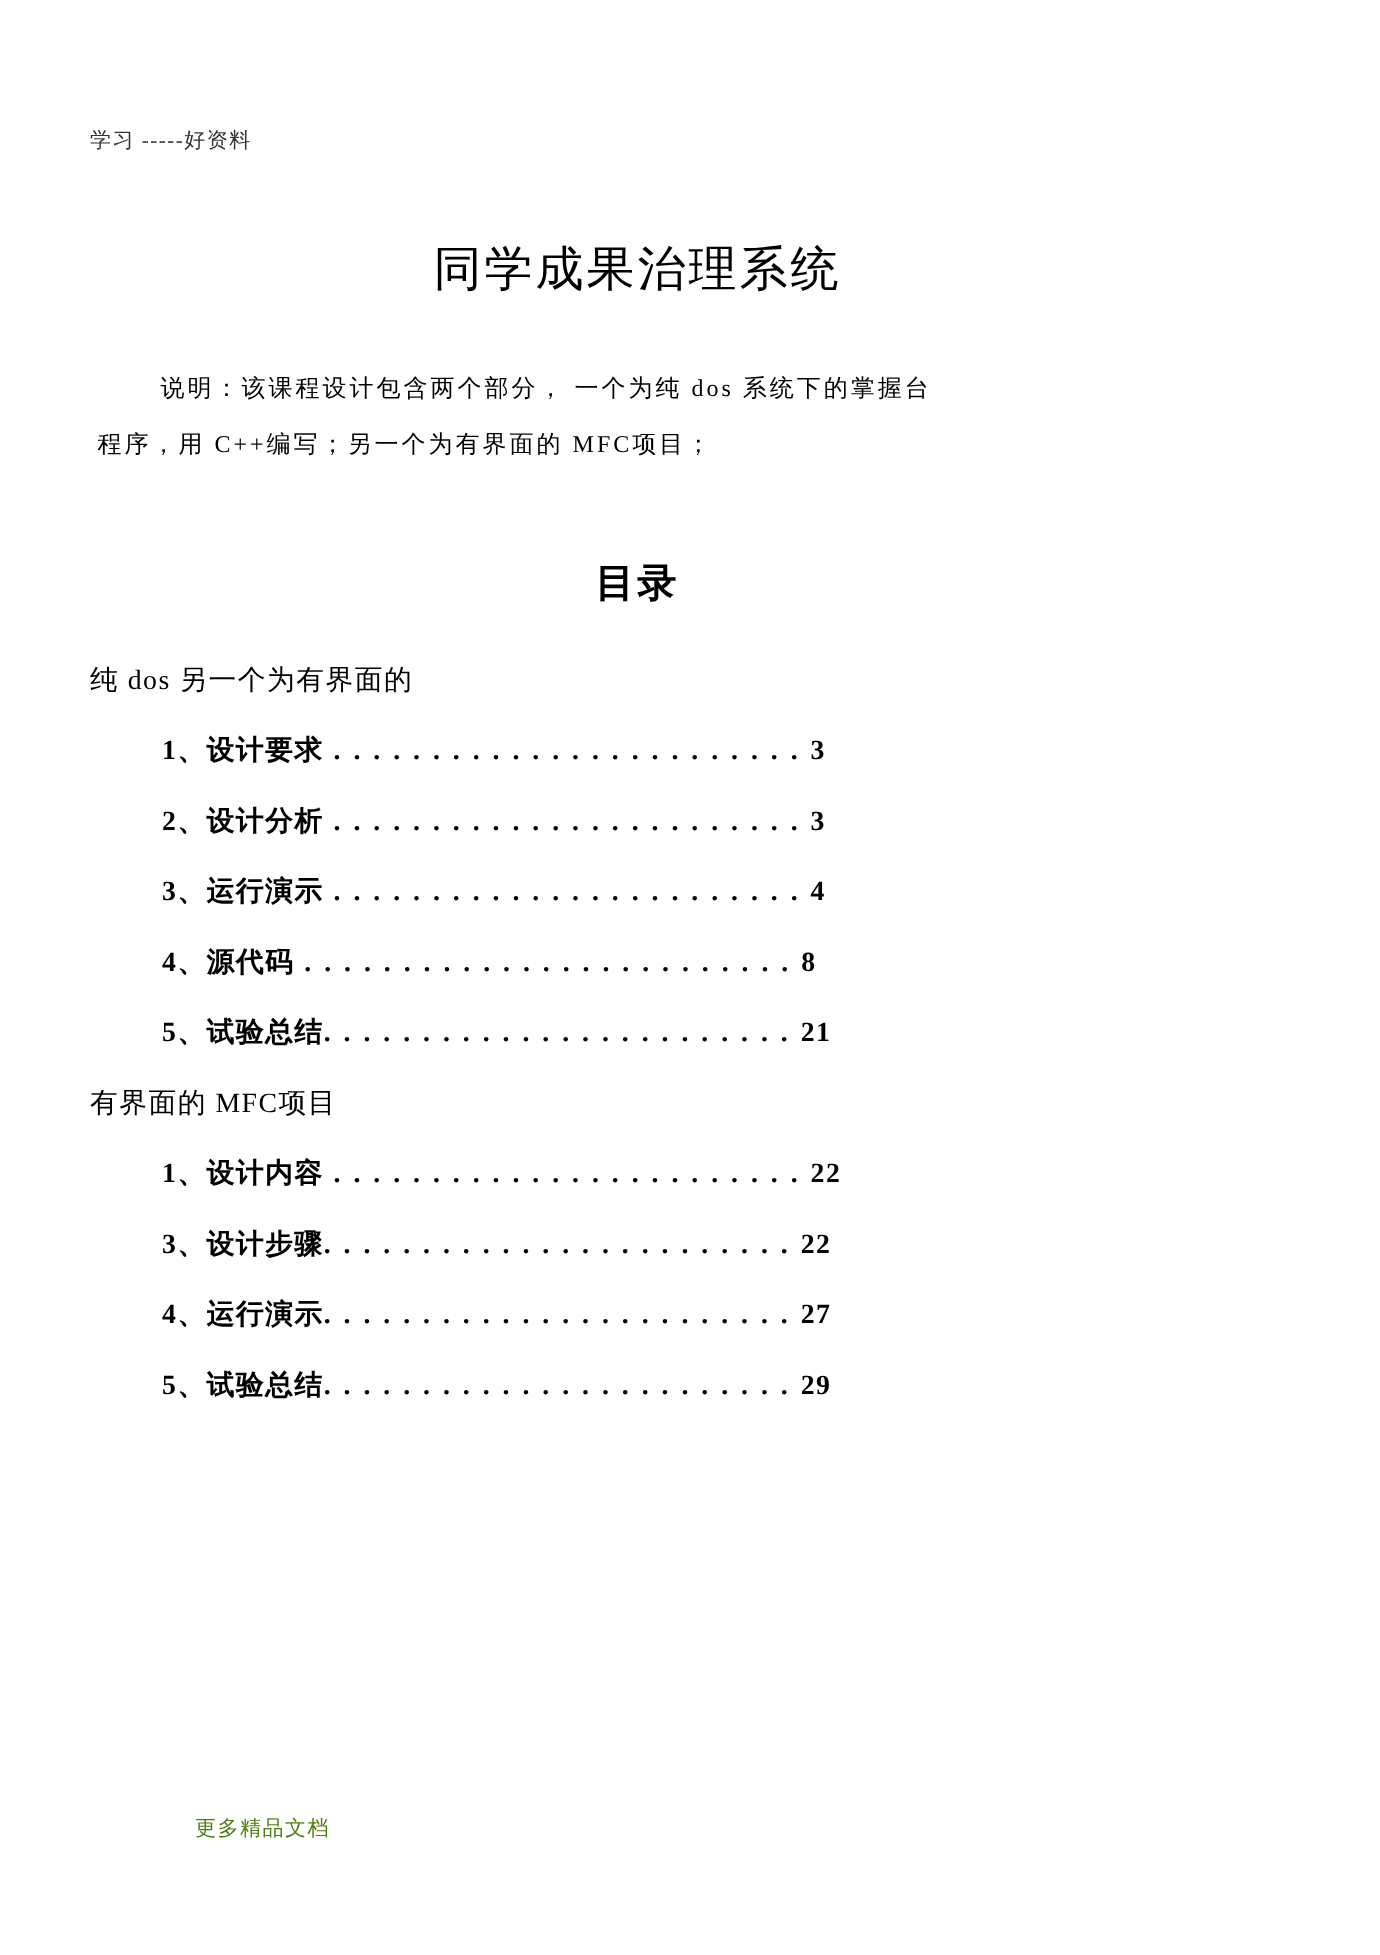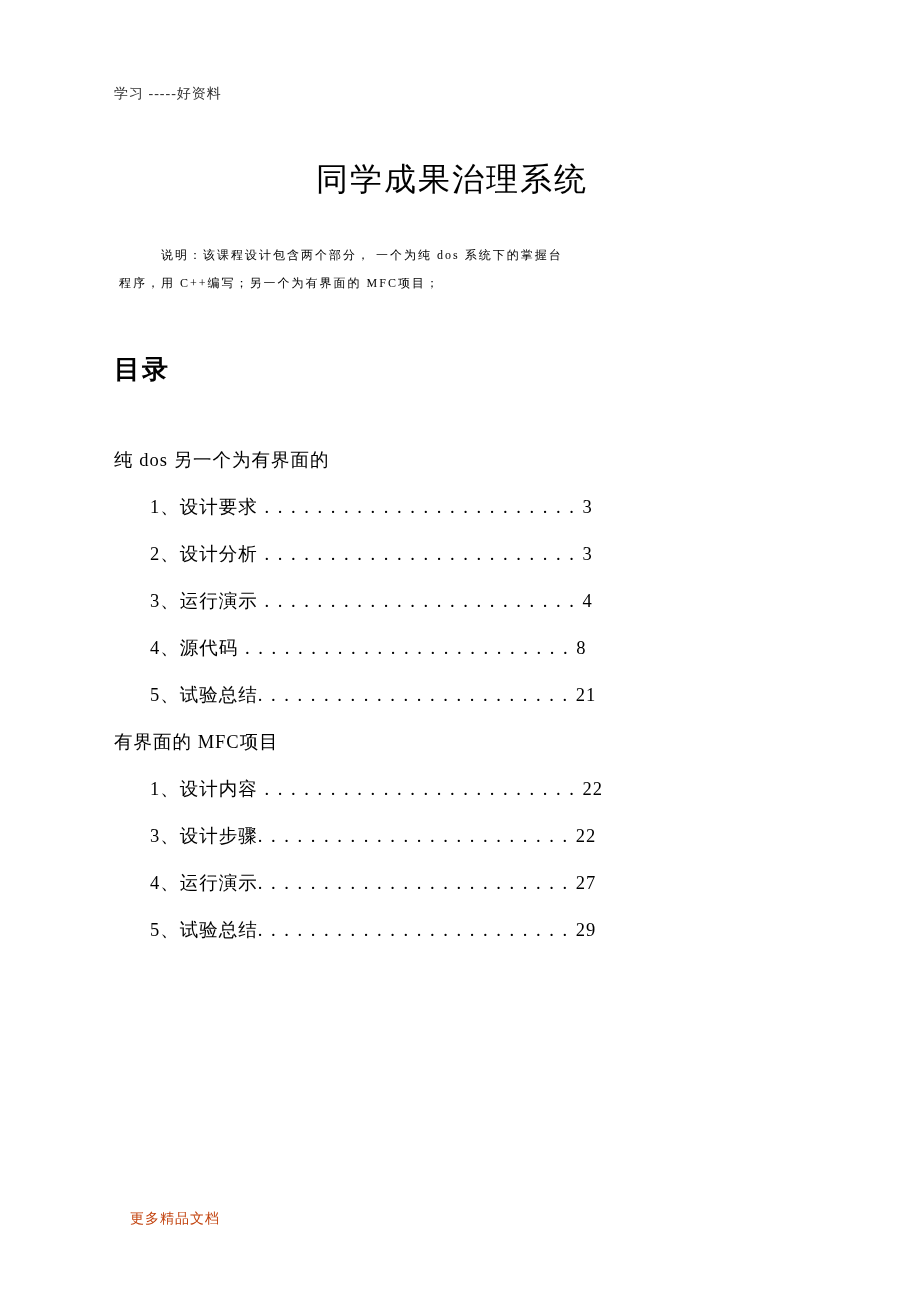--- a/index.html
+++ b/index.html
@@ -9,61 +9,62 @@
     }
     body {
       width: 920px;
       height: 1303px;
       background: #ffffff;
       font-family: "SimSun", "宋体", serif;
       color: #000000;
       position: relative;
     }
     .page {
-      padding: 85px 130px 60px 114px;
+      padding: 85px 130px 60px 60px;
     }
     .header-text {
       font-size: 14px;
       color: #333;
       margin-bottom: 55px;
       letter-spacing: 1px;
     }
     .main-title {
       text-align: center;
       font-size: 32px;
       font-weight: normal;
       margin-bottom: 40px;
       letter-spacing: 2px;
     }
     .intro-para {
-      font-size: 12px;
+      font-size: 16px;
       line-height: 2.3;
       letter-spacing: 2px;
       padding-left: 5px;
       margin-bottom: 55px;
     }
     .intro-indent {
       display: inline-block;
       width: 42px;
     }
     .toc-title {
-      text-align: left;
+      text-align: center;
       font-size: 26px;
-      margin-bottom: 60px;
+      margin-bottom: 34px;
       letter-spacing: 2px;
     }
     .section-heading {
       font-size: 18.5px;
       margin-bottom: 22px;
       letter-spacing: 1px;
     }
     .section-heading.second {
     }
     .toc-list {
-      margin-left: 36px;
+      margin-left: 48px;
+      font-weight: bold;
     }
     .toc-item {
       font-size: 18.5px;
       margin-bottom: 22px;
       white-space: nowrap;
       letter-spacing: 1px;
     }
     .toc-num-label {
       display: inline;
     }
@@ -71,21 +72,21 @@
       letter-spacing: 2px;
     }
     .toc-page {
       display: inline;
     }
     .footer-text {
       position: absolute;
       bottom: 75px;
       left: 130px;
       font-size: 14px;
-      color: #c2410c;
+      color: #4d7c0f;
       letter-spacing: 1px;
     }
   </style>
 </head>
 <body>
 
 <div class="page">
 
   <div class="header-text">学习  -----好资料</div>
 

